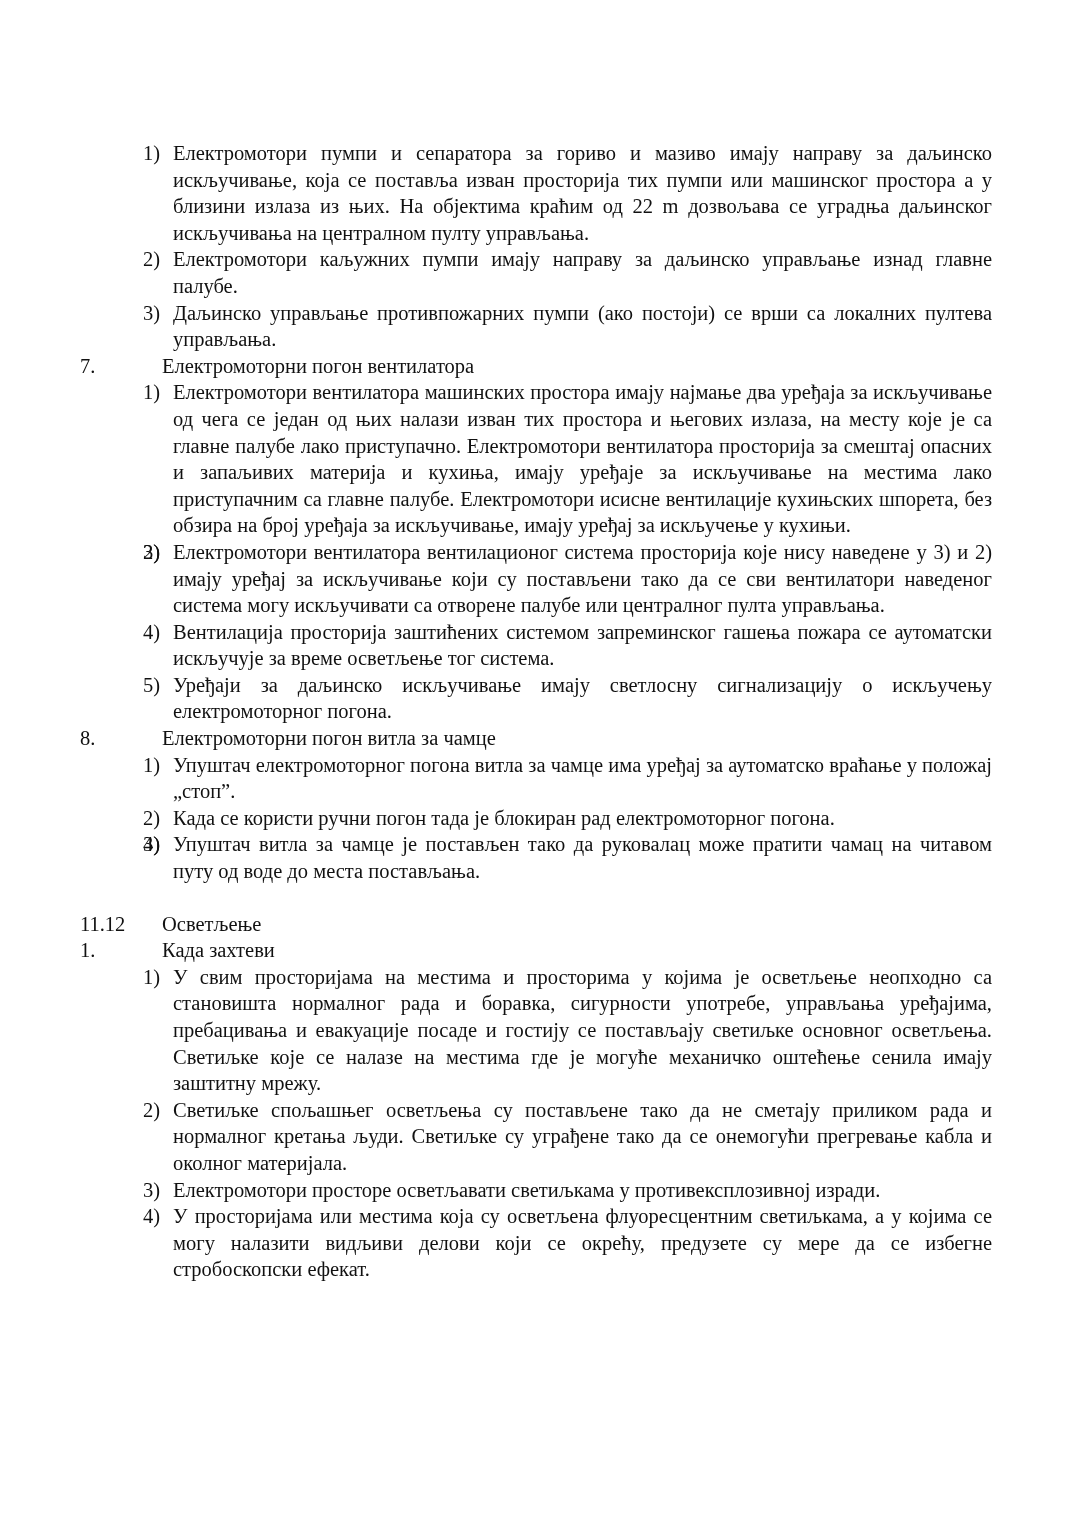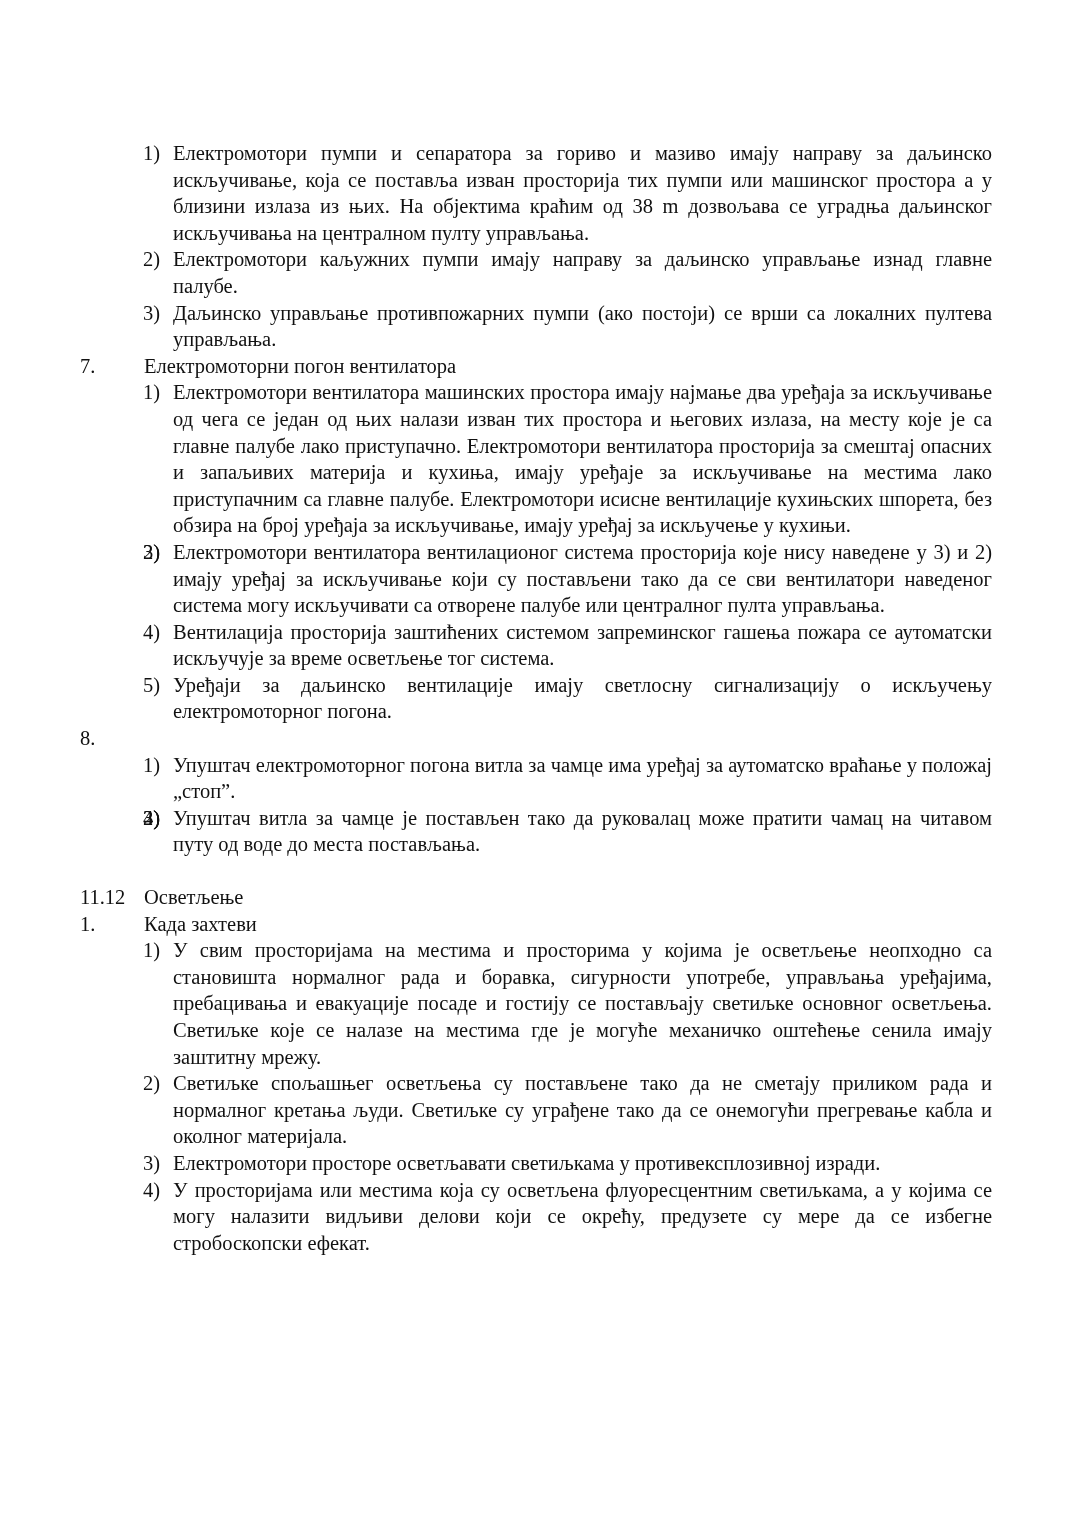--- a/index.html
+++ b/index.html
@@ -19,44 +19,45 @@
   }
   .item .num {
     position: absolute; left: -30px; top: 0;
   }
   .section {
     position: relative;
     height: 26.6px;
     line-height: 26.6px;
   }
   .section .snum { position: absolute; left: 80px; top: 0; }
-  .section .stitle { position: absolute; left: 144px; top: 0; }
+  .section .stitle { position: absolute; left: 162px; top: 0; }
   .gap { height: 26px; }
 </style>
 </head>
 <body>
 
 <div class="page">
-  <div class="item"><span class="num">1)</span><span>Електромотори пумпи и сепаратора за гориво и мазиво имају направу за даљинско искључивање, која се поставља изван просторија тих пумпи или машинског простора а у близини излаза из њих. На објектима краћим од 38 m дозвољава се уградња даљинског искључивања на централном пулту управљања.</span></div>
+  <div class="item"><span class="num">1)</span><span>Електромотори пумпи и сепаратора за гориво и мазиво имају направу за даљинско искључивање, која се поставља изван просторија тих пумпи или машинског простора а у близини излаза из њих. На објектима краћим од 22 m дозвољава се уградња даљинског искључивања на централном пулту управљања.</span></div>
   <div class="item"><span class="num">2)</span><span>Електромотори каљужних пумпи имају направу за даљинско управљање изнад главне палубе.</span></div>
   <div class="item"><span class="num">3)</span><span>Даљинско управљање противпожарних пумпи (ако постоји)  се врши са локалних пултева управљања.</span></div>
   <div class="section">
       <span class="snum">7.</span>
       <span class="stitle">Електромоторни погон вентилатора</span>
     </div>
   <div class="item"><span class="num">1)</span><span>Електромотори вентилатора машинских простора имају најмање два уређаја за искључивање од чега се један од њих налази изван тих простора и његових излаза, на месту које је са главне палубе лако приступачно. Електромотори вентилатора просторија за смештај опасних и запаљивих материја и кухиња, имају уређаје за искључивање на местима лако приступачним са главне палубе. Електромотори исисне вентилације кухињских шпорета, без обзира на број уређаја за искључивање, имају уређај за искључење у кухињи.</span></div>
   <div class="item"><span class="num">2)</span></div>
   <div class="item"><span class="num">3)</span><span>Електромотори вентилатора вентилационог система просторија које нису наведене у 3) и 2) имају уређај за искључивање који су постављени тако да се сви вентилатори наведеног система могу искључивати са отворене палубе или централног пулта управљања.</span></div>
   <div class="item"><span class="num">4)</span><span>Вентилација просторија заштићених системом запреминског гашења пожара се аутоматски искључује за време осветљење тог система.</span></div>
-  <div class="item"><span class="num">5)</span><span>Уређаји за даљинско вентилације имају светлосну сигнализацију о искључењу електромоторног погона.</span></div>
+  <div class="item"><span class="num">5)</span><span>Уређаји за даљинско искључивање имају светлосну сигнализацију о искључењу електромоторног погона.</span></div>
   <div class="section">
       <span class="snum">8.</span>
+      <span class="stitle">Електромоторни погон витла за чамце</span>
     </div>
   <div class="item"><span class="num">1)</span><span>Упуштач електромоторног погона витла за чамце има уређај за аутоматско враћање у положај „стоп”.</span></div>
-  <div class="item"><span class="num">2)</span></div>
+  <div class="item"><span class="num">2)</span><span>Када се користи ручни погон тада је блокиран рад електромоторног погона.</span></div>
   <div class="item"><span class="num">3)</span></div>
   <div class="item"><span class="num">4)</span><span>Упуштач витла за чамце је постављен тако да руковалац може пратити чамац на читавом путу од воде до места постављања.</span></div>
   <div class="gap"></div>
   <div class="section">
       <span class="snum">11.12</span>
       <span class="stitle">Осветљење</span>
     </div>
   <div class="section">
       <span class="snum">1.</span>
       <span class="stitle">Када захтеви</span>

